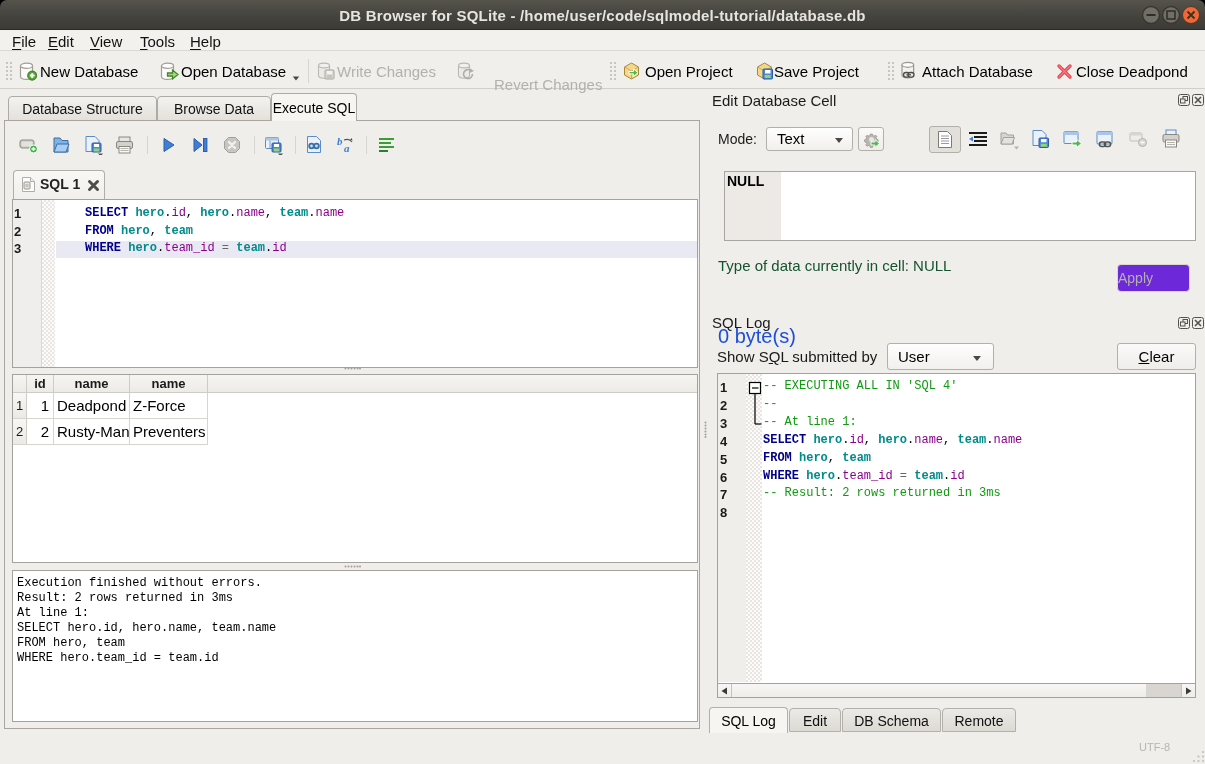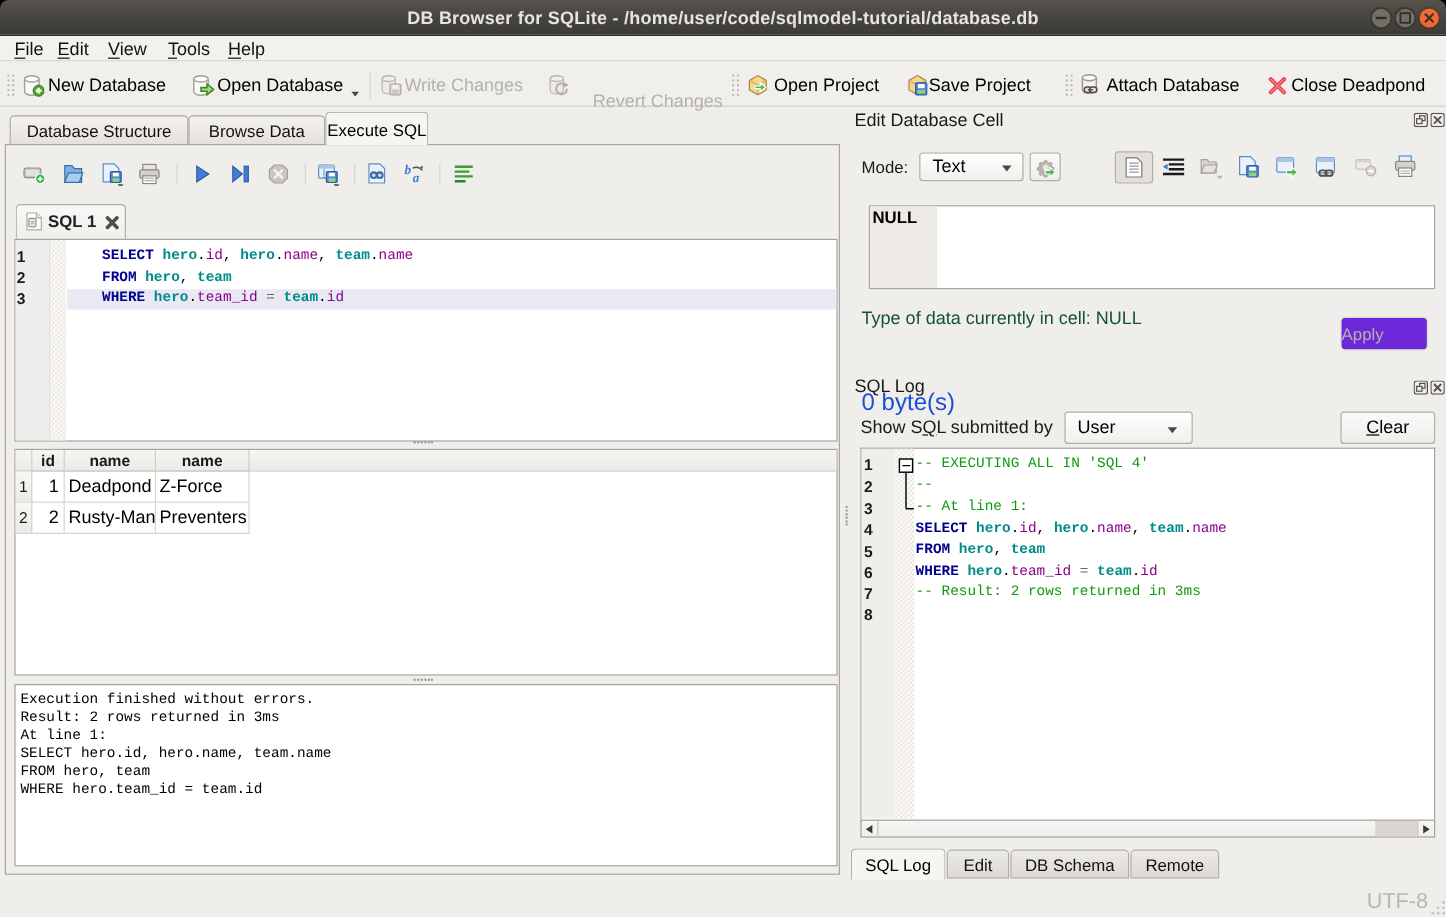--- a/index.html
+++ b/index.html
@@ -58,21 +58,21 @@
   color:#b5b2ad; font-size:14px; text-align:left; line-height:26px; }
 #logbox { left:717px; top:373px; width:479px; height:310px; background:#fff; border:1px solid #a5a19b; border-bottom:none; }
 #logscroll { left:717px; top:683px; width:479px; height:15px; background:linear-gradient(#f7f6f4,#efedea); border:1px solid #a5a19b; }
 
 .dtab { top:708px; height:24px; background:linear-gradient(#eceae6,#dddad4); border:1px solid #b3afa9;
   border-radius:4px 4px 0 0; font-size:14px; color:#111; text-align:center; }
 .dtab span { position:relative; top:4px; }
 #dtab-active { left:709px; top:707px; width:79px; height:26px; background:#f6f5f2; border:1px solid #b3afa9; border-bottom:none;
   border-radius:4px 4px 0 0; font-size:14px; color:#000; text-align:center; z-index:3; }
 #dtab-active span { position:relative; top:5px; }
-#utf8 { left:1139px; top:741px; font-size:18px; color:#b9b6b1; }
+#utf8 { left:1139px; top:741px; font-size:11px; color:#b9b6b1; }
 
 .hcell { top:375px; height:18px; background:linear-gradient(#f8f7f5,#ecease6); border-right:1px solid #cfccc7; border-bottom:1px solid #cfccc7;
   font-size:13px; font-weight:bold; color:#1a1a1a; text-align:center; line-height:17px; }
 .rhcell { left:13px; width:14px; height:26px; background:linear-gradient(#f8f7f5,#eceae6); border-right:1px solid #cfccc7; border-bottom:1px solid #d8d5d1;
   font-size:13px; color:#1a1a1a; text-align:center; line-height:25px; }
 .tcell { height:26px; border-right:1px solid #d8d5d1; border-bottom:1px solid #d8d5d1; font-size:15px; color:#000; line-height:25px; white-space:nowrap; overflow:visible; }
 </style>
 </head>
 <body>
 

